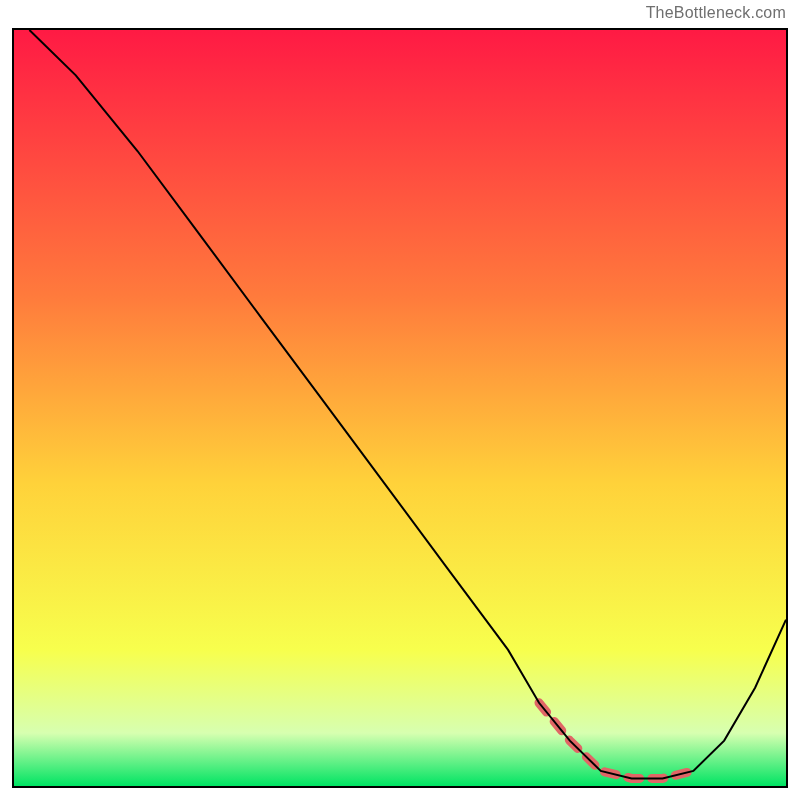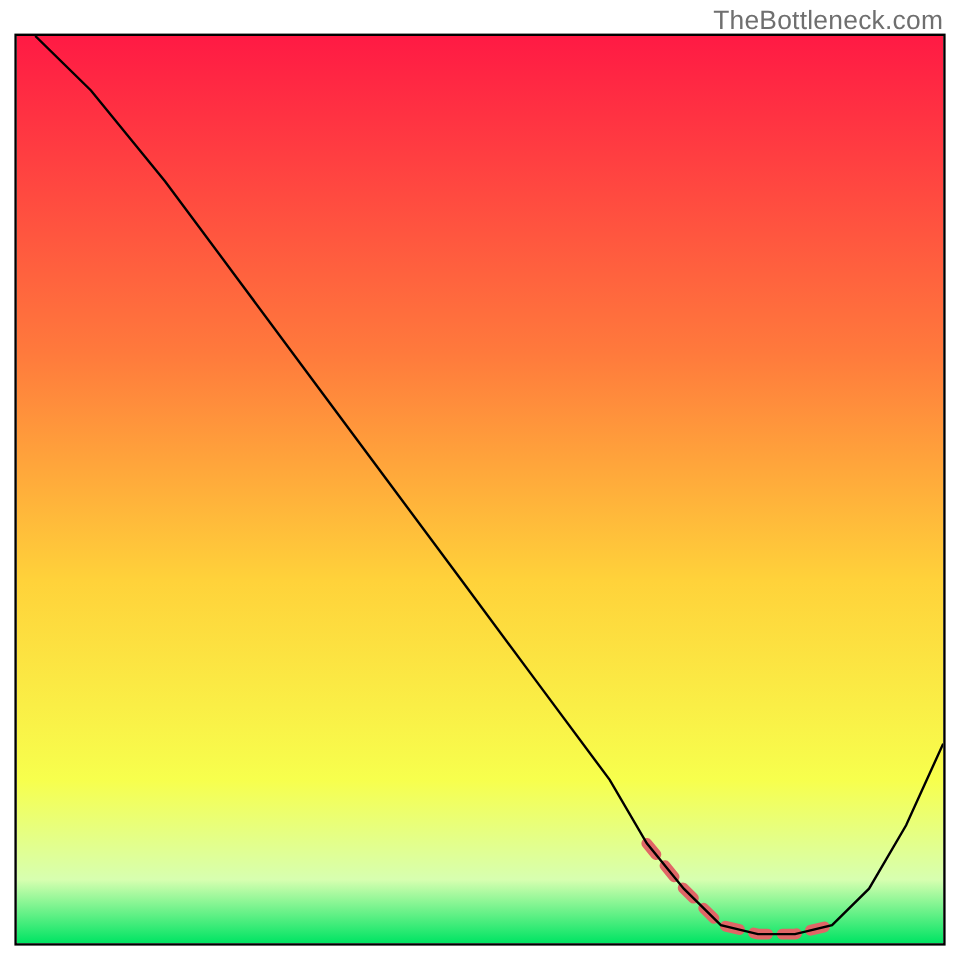--- a/index.html
+++ b/index.html
@@ -13,21 +13,21 @@
   }
   .stage {
     position: relative;
     width: 800px;
     height: 800px;
   }
   .watermark {
     position: absolute;
     top: 4px;
     right: 14px;
-    font-size: 22px;
+    font-size: 16px;
     color: #6f6f6f;
     font-weight: 400;
     letter-spacing: 0.2px;
   }
   .plot-box {
     position: absolute;
     left: 12px;
     top: 28px;
     width: 776px;
     height: 760px;

